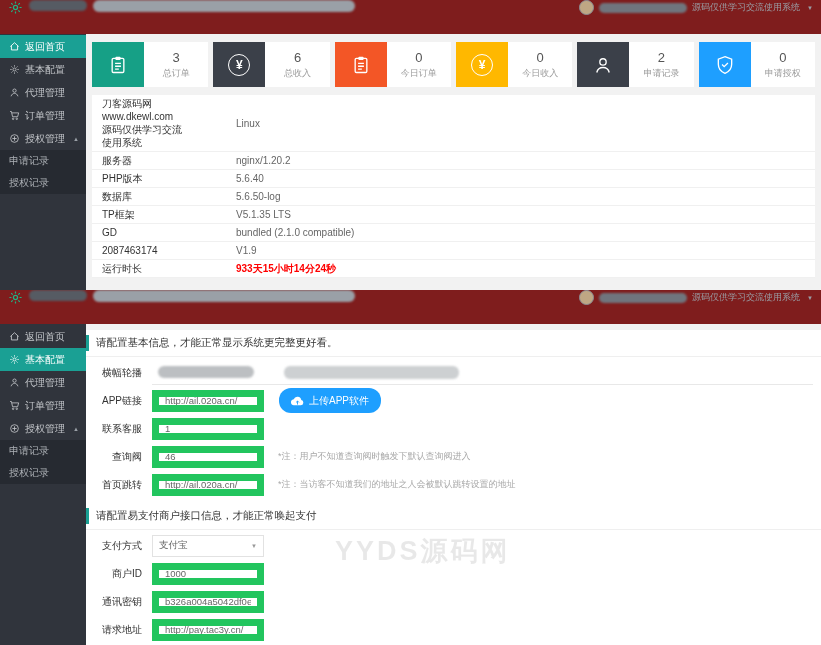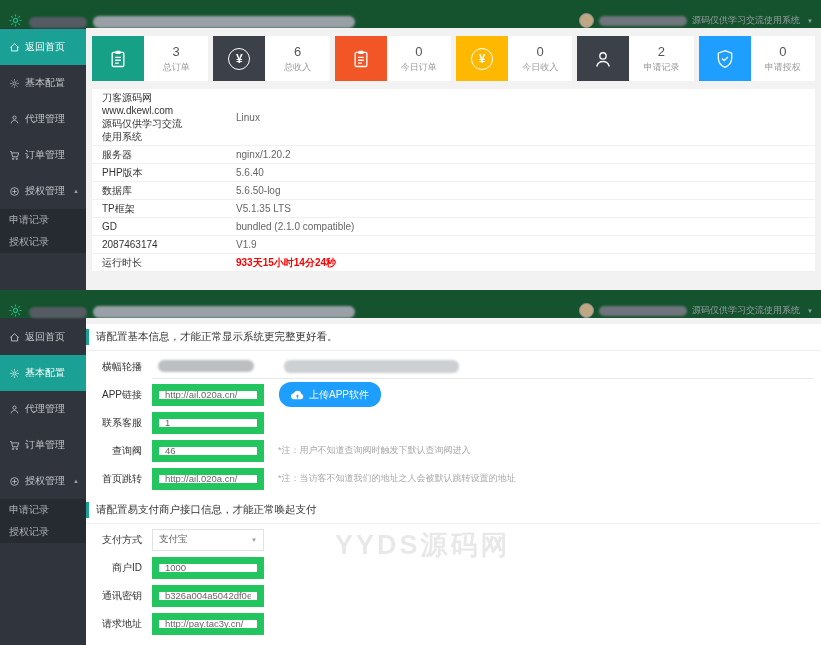--- a/index.html
+++ b/index.html
@@ -4,38 +4,38 @@
 <style>
   * { box-sizing: border-box; margin: 0; padding: 0; }
   html,body { width: 821px; height: 645px; overflow: hidden;
     font-family: "Liberation Sans", "DejaVu Sans", sans-serif; background:#fff; }
   #root { width: 821px; height: 645px; overflow: hidden; }
   .screen { position: relative; overflow: hidden; }
   #screenA { height: 290px; }
   #screenB { height: 355px; }
 
   
-  .topbar { height: 28px; background: #14532d; display: flex; align-items: flex-end;
+  .topbar { height: 34px; background: #7f1d1d; display: flex; align-items: flex-start;
     padding: 0 8px; gap: 6px; }
   .logo-gear { width: 15px; height: 15px; flex-shrink: 0; }
   .blurblock { border-radius: 6px; filter: blur(1.2px); flex-shrink: 0; }
   .bb-dark  { width: 58px;  height: 11px; background: #565b63; }
   .bb-light { width: 262px; height: 12px; background: #9aa0a7; }
   .bb-name  { width: 88px;  height: 10px; background: #70757d; }
   .spacer { flex: 1; }
   .userbox { display: flex; align-items: center; gap: 5px; cursor: pointer; }
   .avatar { width: 15px; height: 15px; border-radius: 50%; background: #bfa784;
     border: 1px solid #8b8f96; filter: blur(0.4px); }
   .topbar-text { color: #9a9ea5; font-size: 9px; white-space: nowrap; }
   .dd-arrow { color: #9a9ea5; font-size: 6px; margin-left: 2px; }
 
   
   .layout { display: flex; height: calc(100% - 22px); }
   .sidebar { width: 86px; background: #30343c; flex-shrink: 0; padding-top: 1px; }
-  .side-item { height: 36px; display: flex; align-items: center; gap: 5px;
+  .side-item { height: 23px; display: flex; align-items: center; gap: 5px;
     padding-left: 9px; color: #c3c6ca; font-size: 10px; position: relative; cursor: pointer; }
   .side-item svg { width: 11px; height: 11px; flex-shrink: 0; }
   .side-item.active { background: #1aa094; color: #fff; }
   .side-arrow { position: absolute; right: 7px; font-size: 6px; color: #9aa0a7; }
   .side-sub { background: #262a31; }
   .side-sub .sub-item { height: 22px; display: flex; align-items: center;
     padding-left: 9px; color: #aeb2b7; font-size: 10px; cursor: pointer; text-align: center; }
   .main { flex: 1; background: #f2f2f2; position: relative; overflow: hidden; }
 
   

